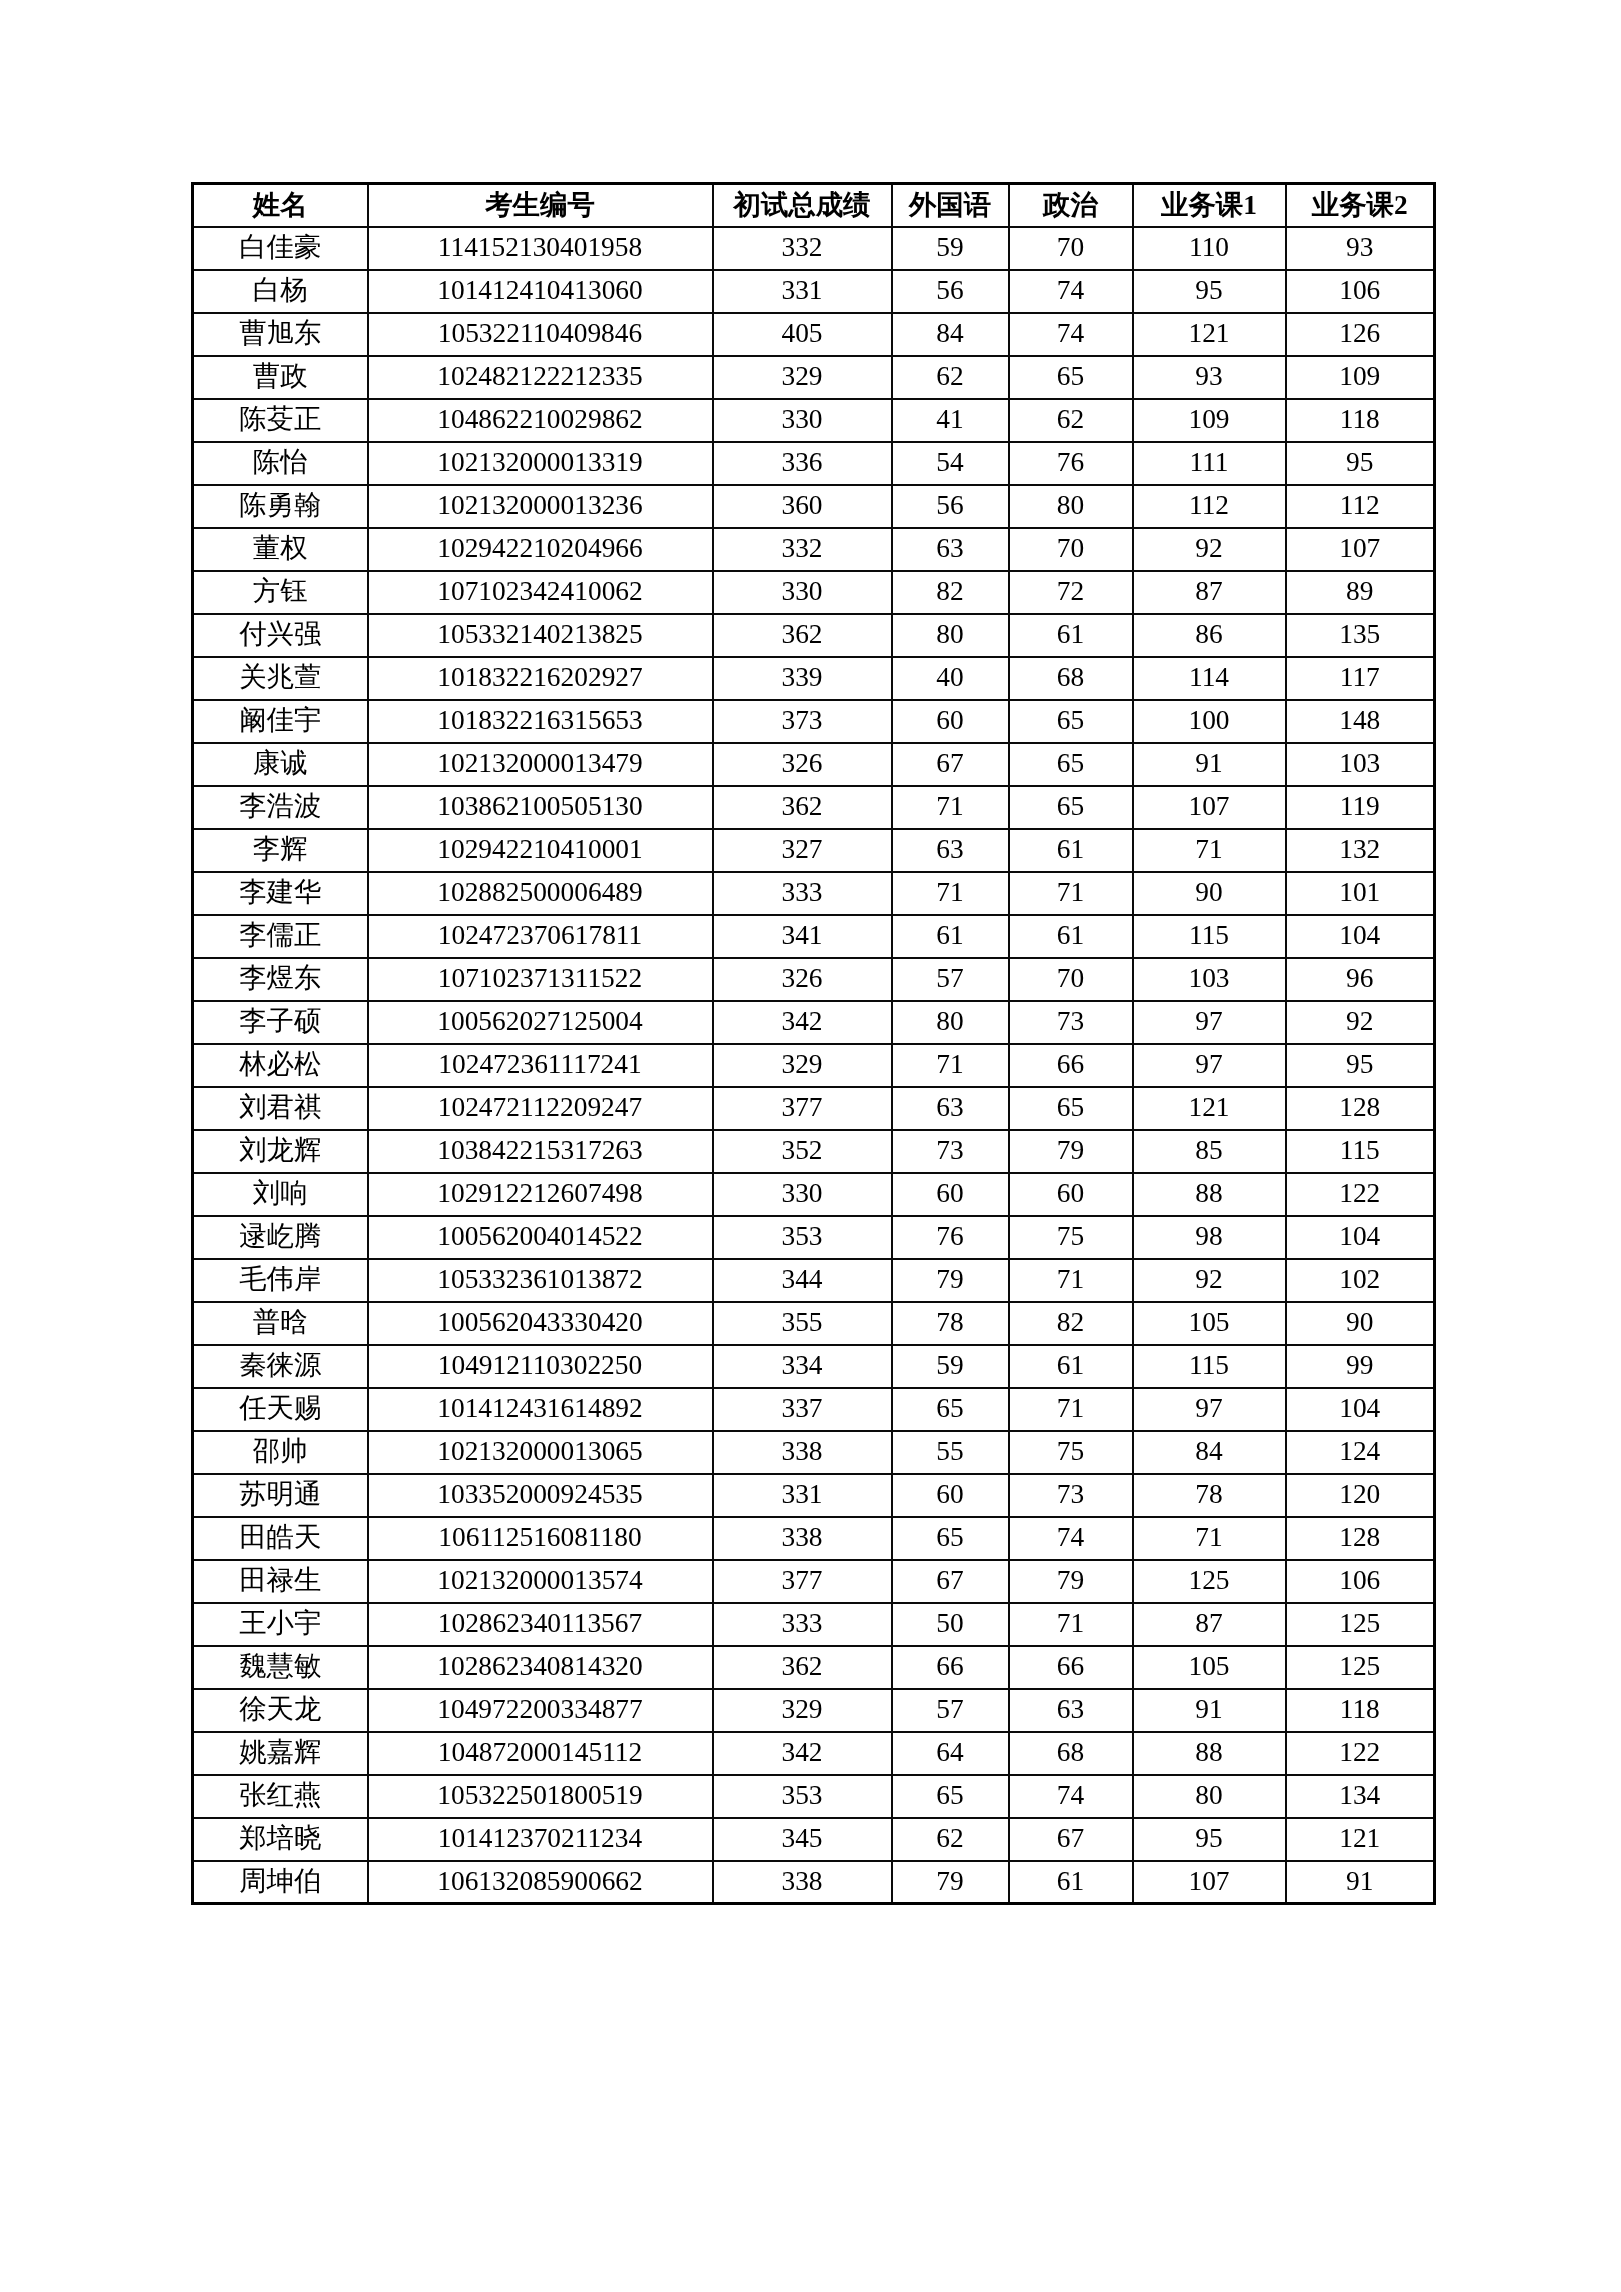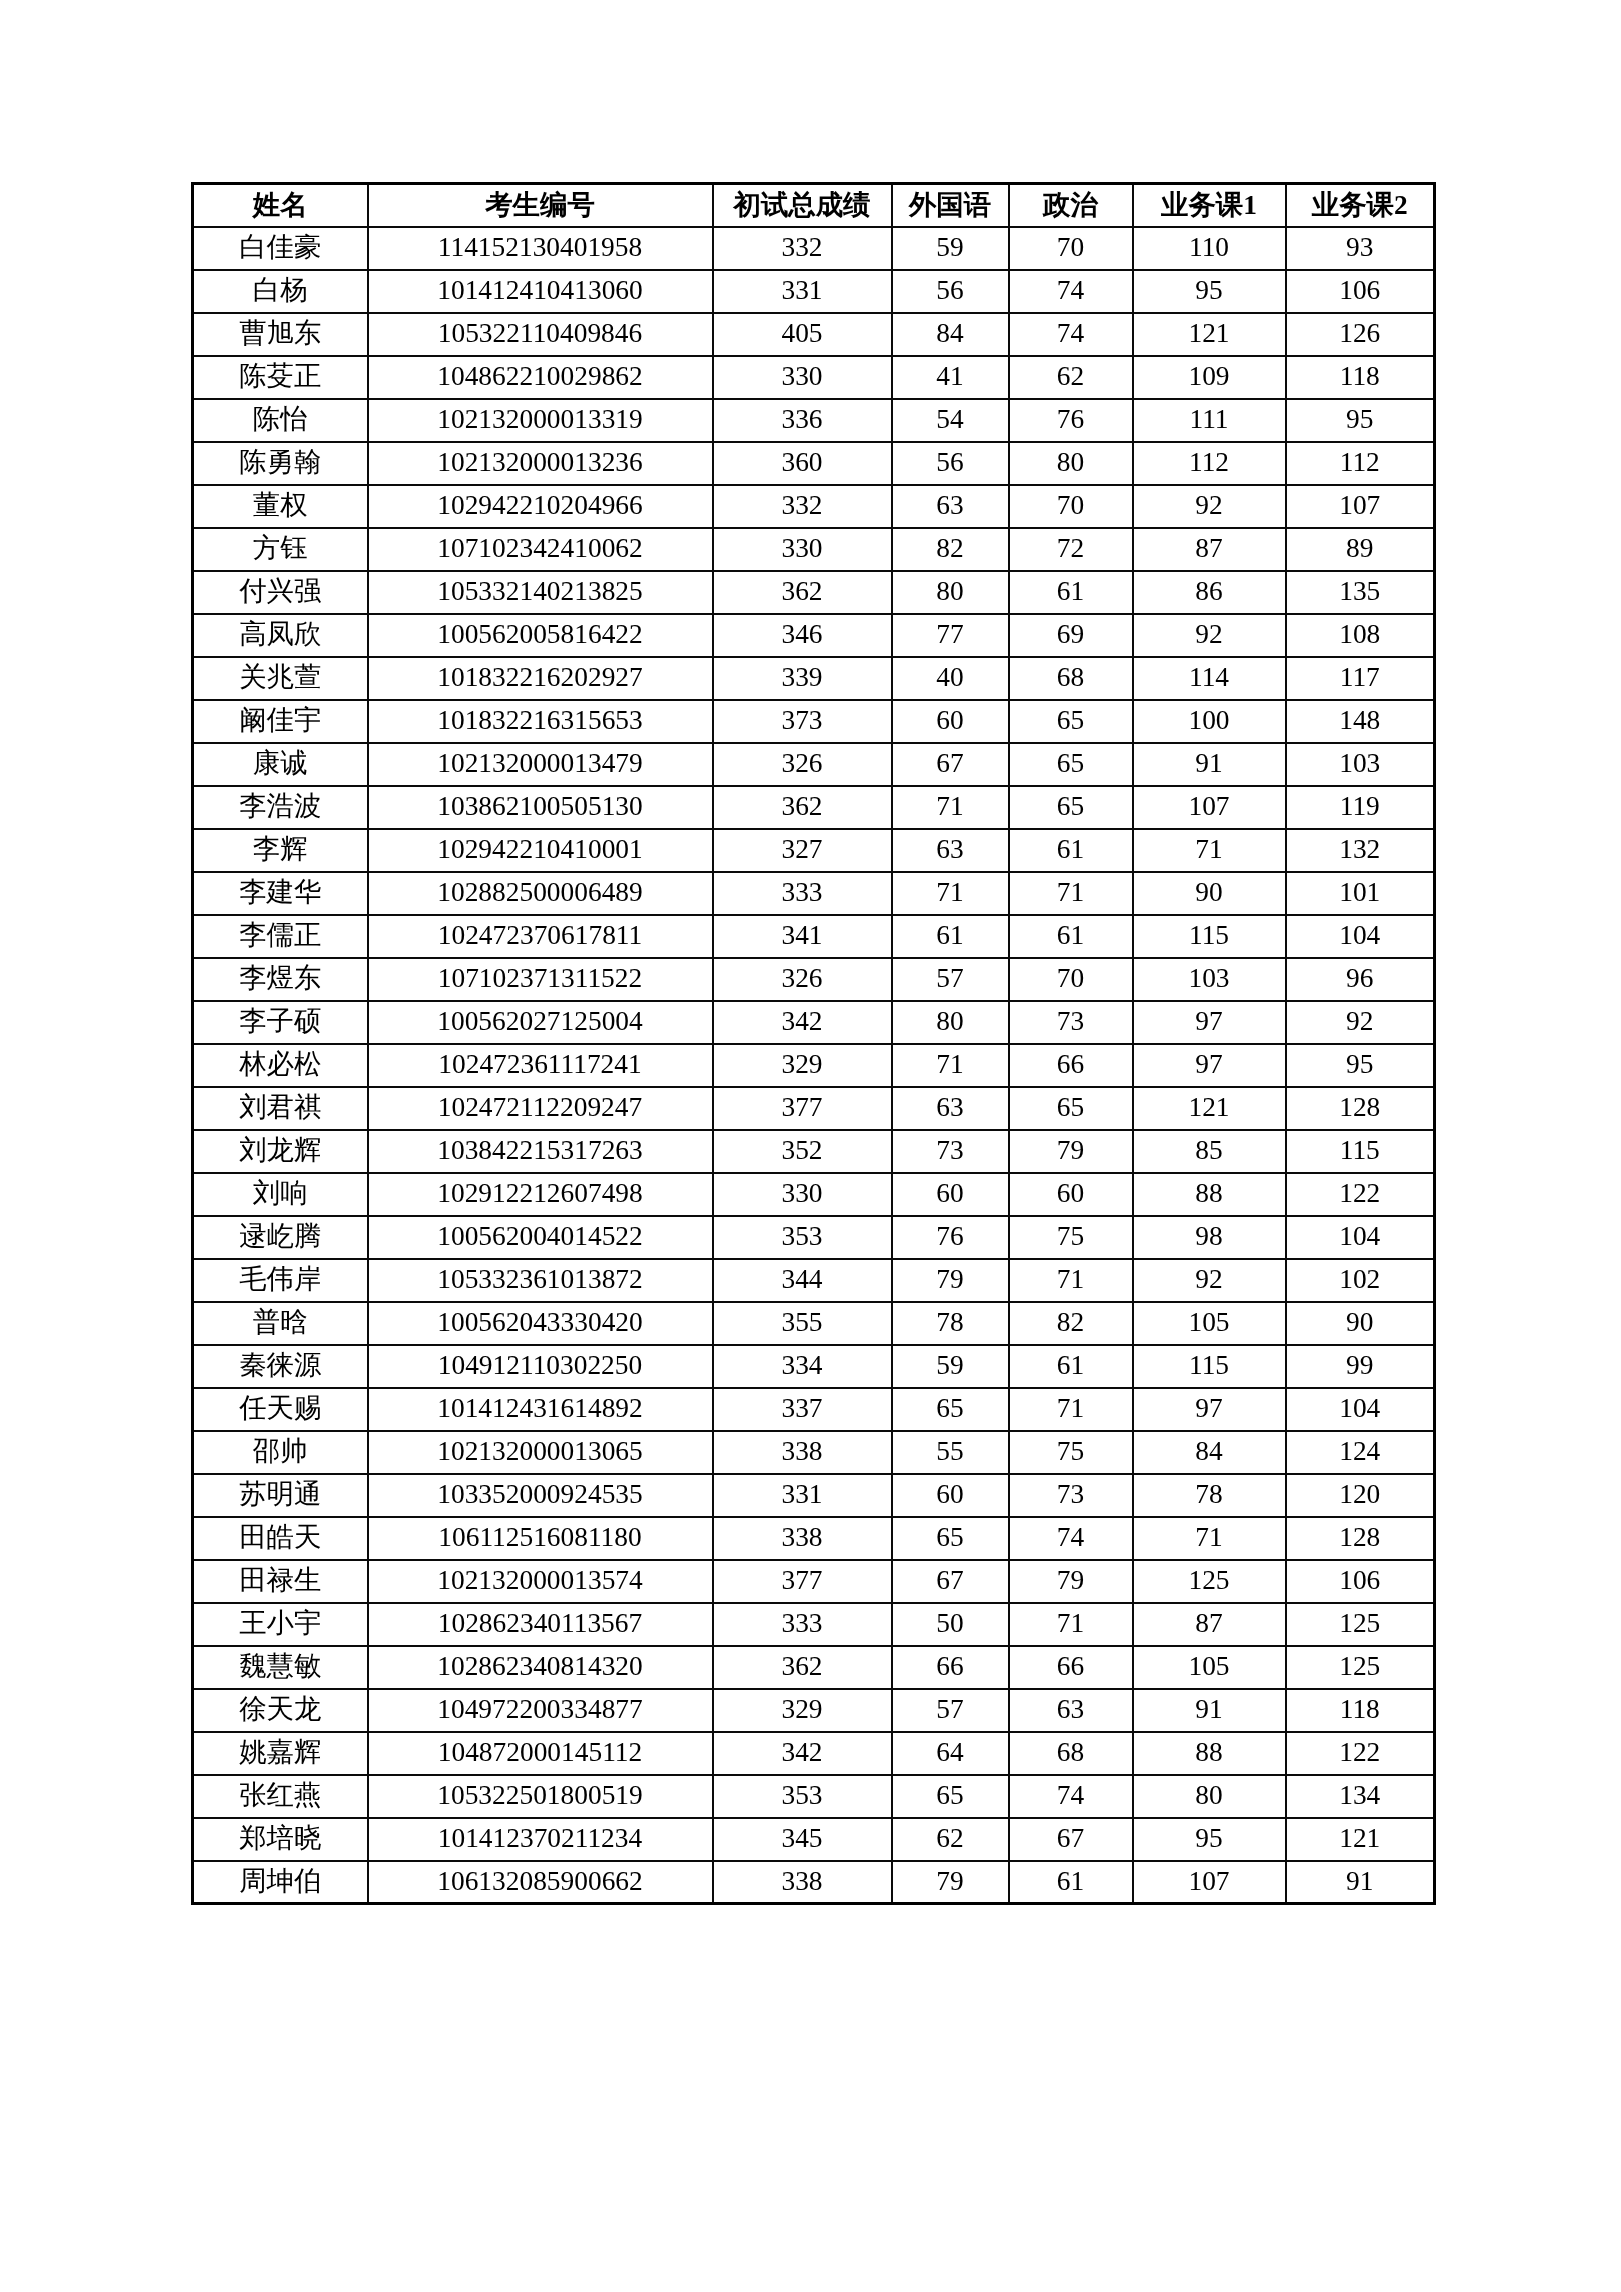--- a/index.html
+++ b/index.html
@@ -97,20 +97,29 @@
         <tr>
           <td>曹旭东</td>
           <td>105322110409846</td>
           <td>405</td>
           <td>84</td>
           <td>74</td>
           <td>121</td>
           <td>126</td>
         </tr>
         <tr>
+          <td>曹政</td>
+          <td>102482122212335</td>
+          <td>329</td>
+          <td>62</td>
+          <td>65</td>
+          <td>93</td>
+          <td>109</td>
+        </tr>
+        <tr>
           <td>陈芟正</td>
           <td>104862210029862</td>
           <td>330</td>
           <td>41</td>
           <td>62</td>
           <td>109</td>
           <td>118</td>
         </tr>
         <tr>
           <td>陈怡</td>
@@ -151,29 +160,20 @@
         <tr>
           <td>付兴强</td>
           <td>105332140213825</td>
           <td>362</td>
           <td>80</td>
           <td>61</td>
           <td>86</td>
           <td>135</td>
         </tr>
         <tr>
-          <td>高凤欣</td>
-          <td>100562005816422</td>
-          <td>346</td>
-          <td>77</td>
-          <td>69</td>
-          <td>92</td>
-          <td>108</td>
-        </tr>
-        <tr>
           <td>关兆萱</td>
           <td>101832216202927</td>
           <td>339</td>
           <td>40</td>
           <td>68</td>
           <td>114</td>
           <td>117</td>
         </tr>
         <tr>
           <td>阚佳宇</td>

